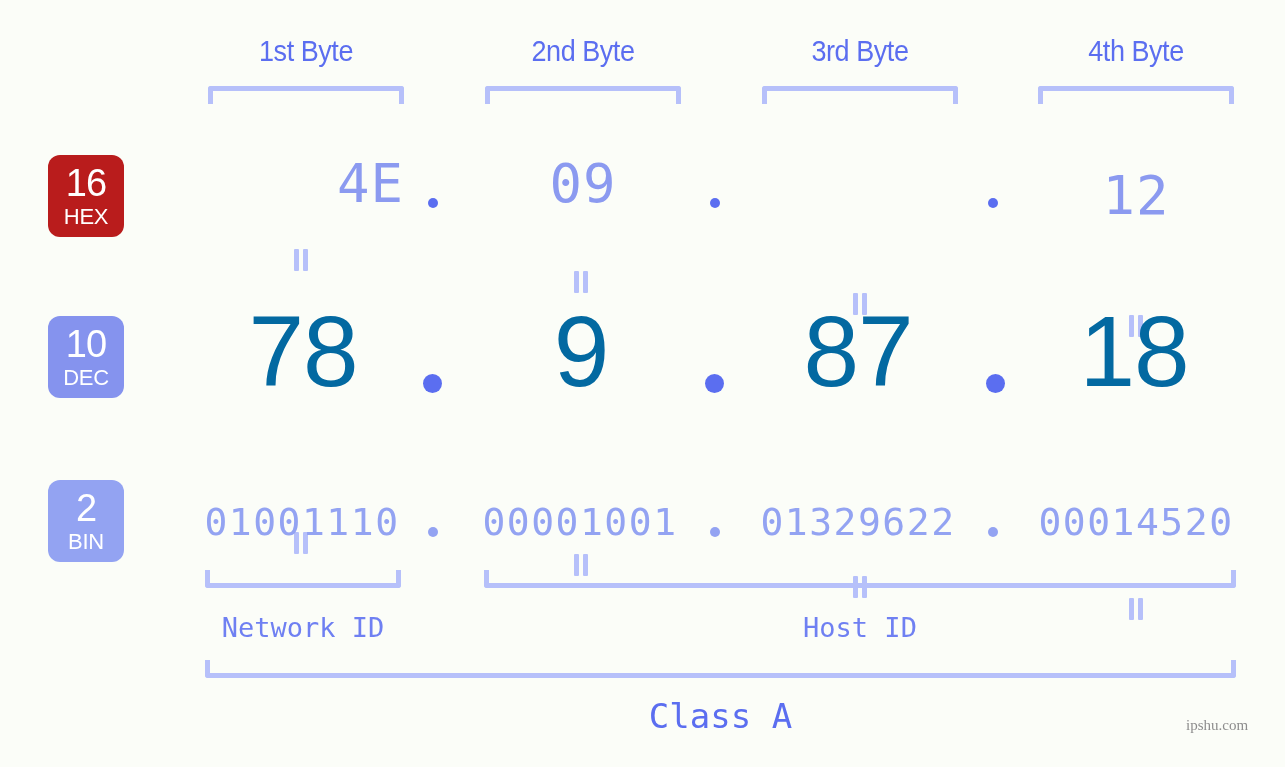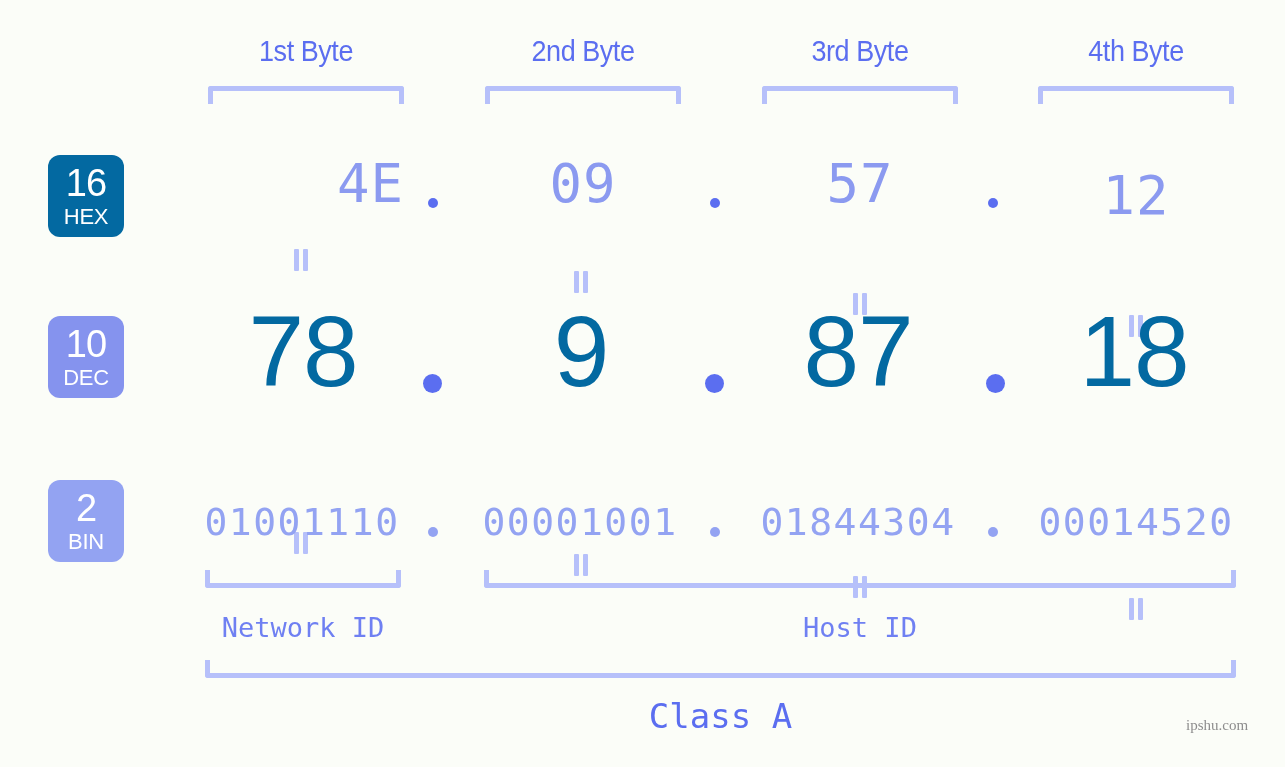--- a/index.html
+++ b/index.html
@@ -153,30 +153,29 @@
   <div class="abs byte-label" style="left:208px; top:34px; width:196px;">1st Byte</div>
   <div class="abs byte-label" style="left:485px; top:34px; width:196px;">2nd Byte</div>
   <div class="abs byte-label" style="left:762px; top:34px; width:196px;">3rd Byte</div>
   <div class="abs byte-label" style="left:1038px; top:34px; width:196px;">4th Byte</div>
 
   <div class="abs bracket-down" style="left:208px; top:86px; width:196px;"></div>
   <div class="abs bracket-down" style="left:485px; top:86px; width:196px;"></div>
   <div class="abs bracket-down" style="left:762px; top:86px; width:196px;"></div>
   <div class="abs bracket-down" style="left:1038px; top:86px; width:196px;"></div>
 
-  <div class="abs badge" style="left:48px; top:155px; background:#0369a1;">
+  <div class="abs badge" style="left:48px; top:155px; background:#b91c1c;">
     <span class="badge-num">16</span>
     <span class="badge-sub">HEX</span>
   </div>
 
   <div class="abs cell hex-val" style="left:208px; top:152px; width:196px;text-align:right;">4E</div>
   <div class="abs dot dot-hex" style="left:428px; top:198px;"></div>
   <div class="abs cell hex-val" style="left:485px; top:152px; width:196px;">09</div>
   <div class="abs dot dot-hex" style="left:710px; top:198px;"></div>
-  <div class="abs cell hex-val" style="left:762px; top:152px; width:196px;">57</div>
   <div class="abs dot dot-hex" style="left:988px; top:198px;"></div>
   <div class="abs cell hex-val" style="left:1038px; top:164px; width:196px;">12</div>
 
   <div class="abs eq" style="left:292px; top:249px;"></div>
   <div class="abs eq" style="left:572px; top:249px;"></div>
   <div class="abs eq" style="left:851px; top:249px;"></div>
   <div class="abs eq" style="left:1127px; top:249px;"></div>
 
   <div class="abs badge" style="left:48px; top:316px; background:#8593ee;">
     <span class="badge-num">10</span>
@@ -198,21 +197,21 @@
 
   <div class="abs badge" style="left:48px; top:480px; background:#93a3f2;">
     <span class="badge-num">2</span>
     <span class="badge-sub">BIN</span>
   </div>
 
   <div class="abs cell bin-val" style="left:200px; top:500px; width:204px;">01001110</div>
   <div class="abs dot dot-bin" style="left:428px; top:527px;"></div>
   <div class="abs cell bin-val" style="left:478px; top:500px; width:204px;">00001001</div>
   <div class="abs dot dot-bin" style="left:710px; top:527px;"></div>
-  <div class="abs cell bin-val" style="left:756px; top:500px; width:204px;">01844304</div>
+  <div class="abs cell bin-val" style="left:756px; top:500px; width:204px;">01329622</div>
   <div class="abs dot dot-bin" style="left:988px; top:527px;"></div>
   <div class="abs cell bin-val" style="left:1034px; top:500px; width:204px;">00014520</div>
 
   <div class="abs bracket-up" style="left:205px; top:570px; width:196px;"></div>
   <div class="abs bracket-up" style="left:484px; top:570px; width:752px;"></div>
 
   <div class="abs id-label" style="left:205px; top:612px; width:196px;">Network ID</div>
   <div class="abs id-label" style="left:484px; top:612px; width:752px;">Host ID</div>
 
   <div class="abs bracket-up" style="left:205px; top:660px; width:1031px;"></div>

